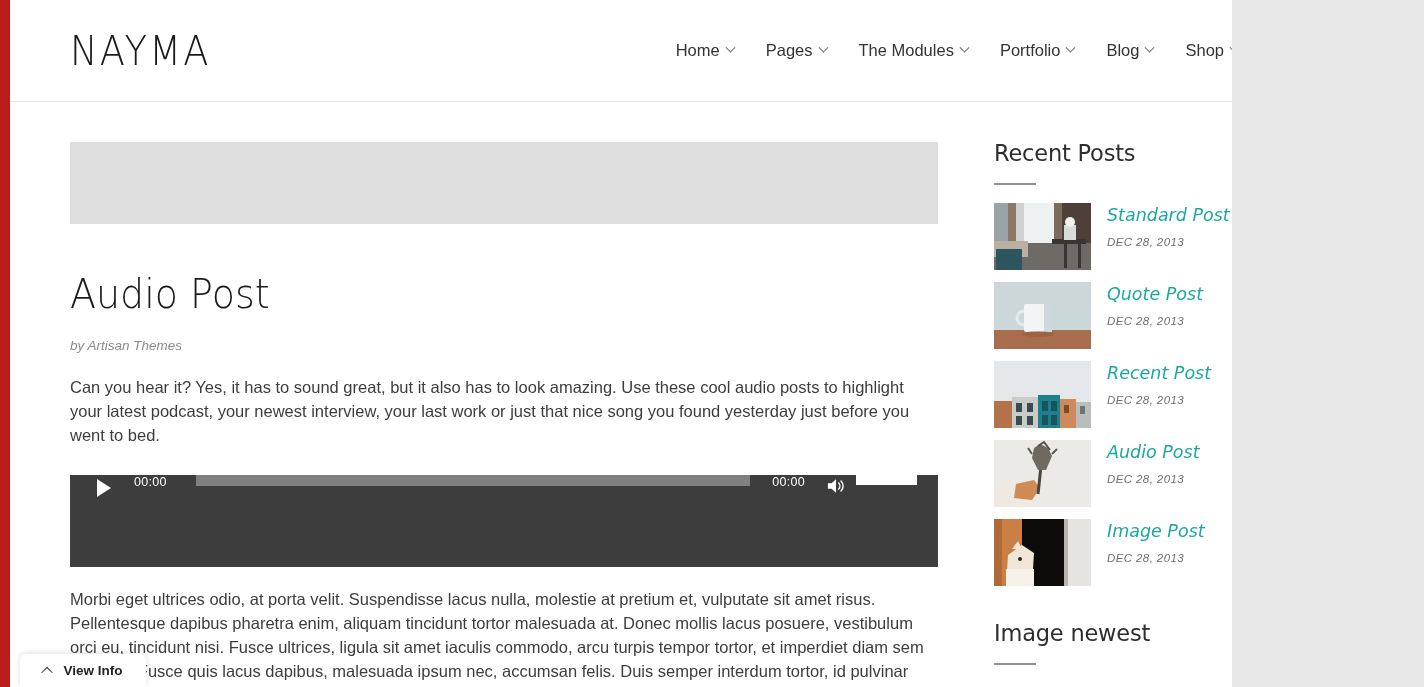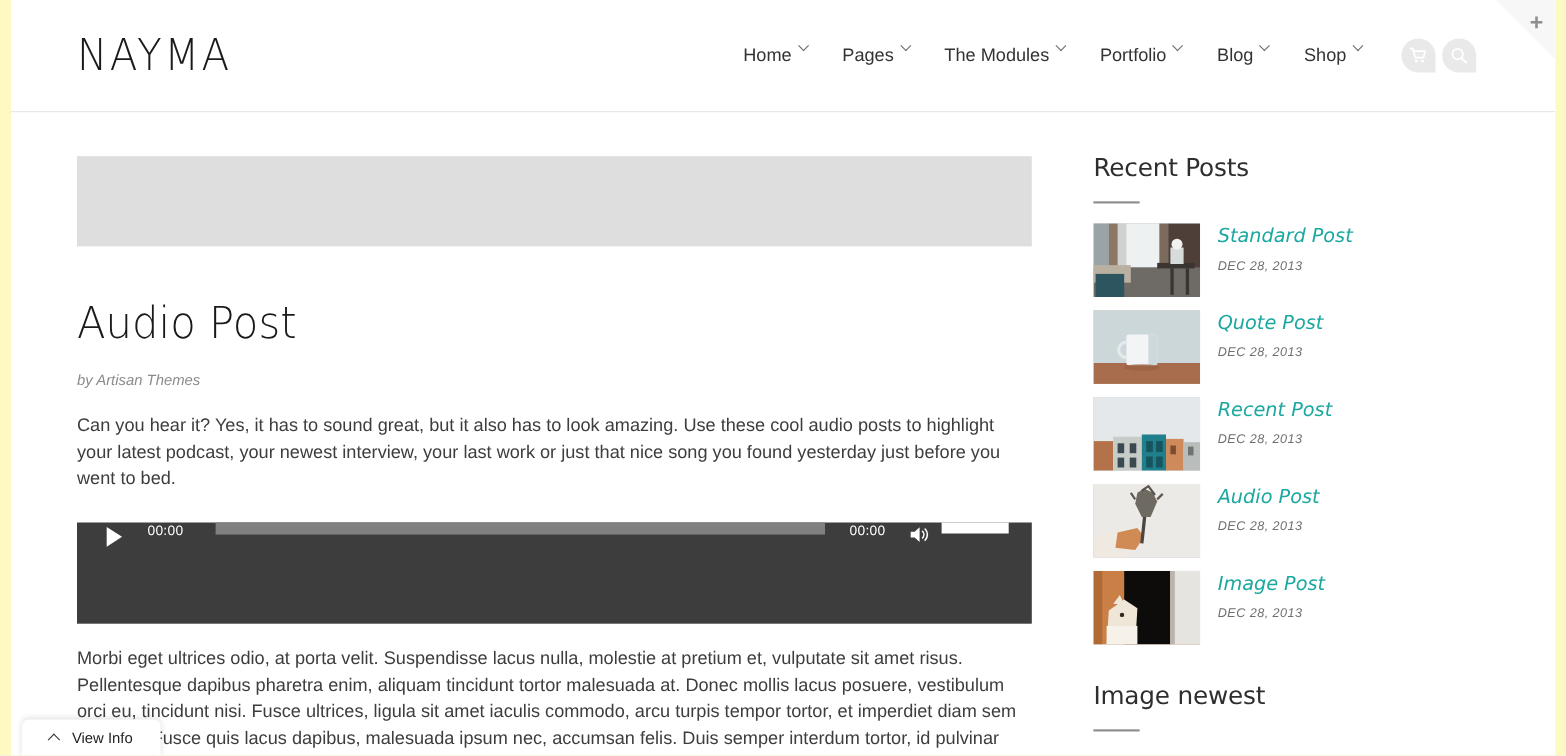--- a/index.html
+++ b/index.html
@@ -14,23 +14,23 @@
   body {
     font-family: "Liberation Sans", sans-serif;
     background: #e8e8e8;
     color: #444;
     -webkit-font-smoothing: antialiased;
   }
 
   
   .viewport {
     position: relative;
-    width: 1424px;
+    width: 1232px;
     height: 687px;
-    background: #fef9c3;
+    background: #b91c1c;
     overflow: hidden;
   }
 
   .page {
     position: absolute;
     left: 10px;
     top: 0;
     width: 1404px;
     height: 687px;
     background: #ffffff;
@@ -68,21 +68,21 @@
   }
 
   .main-nav {
     display: flex;
     align-items: center;
     gap: 0px;
   }
 
   .nav-item {
     display: flex;
-    align-items: flex-start;
+    align-items: center;
     font-size: 16.5px;
     color: #333;
     padding: 0 16px;
     cursor: pointer;
     white-space: nowrap;
     font-weight: 400;
   }
 
   .chev {
     display: inline-block;
@@ -326,21 +326,21 @@
   }
   .view-info .vchev {
     width: 8px; height: 8px;
     border-left: 1.7px solid #333;
     border-top: 1.7px solid #333;
     transform: rotate(45deg) translate(1px,1px);
   }
   .view-info .vlabel {
     font-size: 13.5px;
     color: #222;
-    font-weight: 400;
+    font-weight: 700;
   }
 </style>
 </head>
 <body>
 
 <div class="viewport">
   <div class="page">
 
     <header class="site-header">
 

